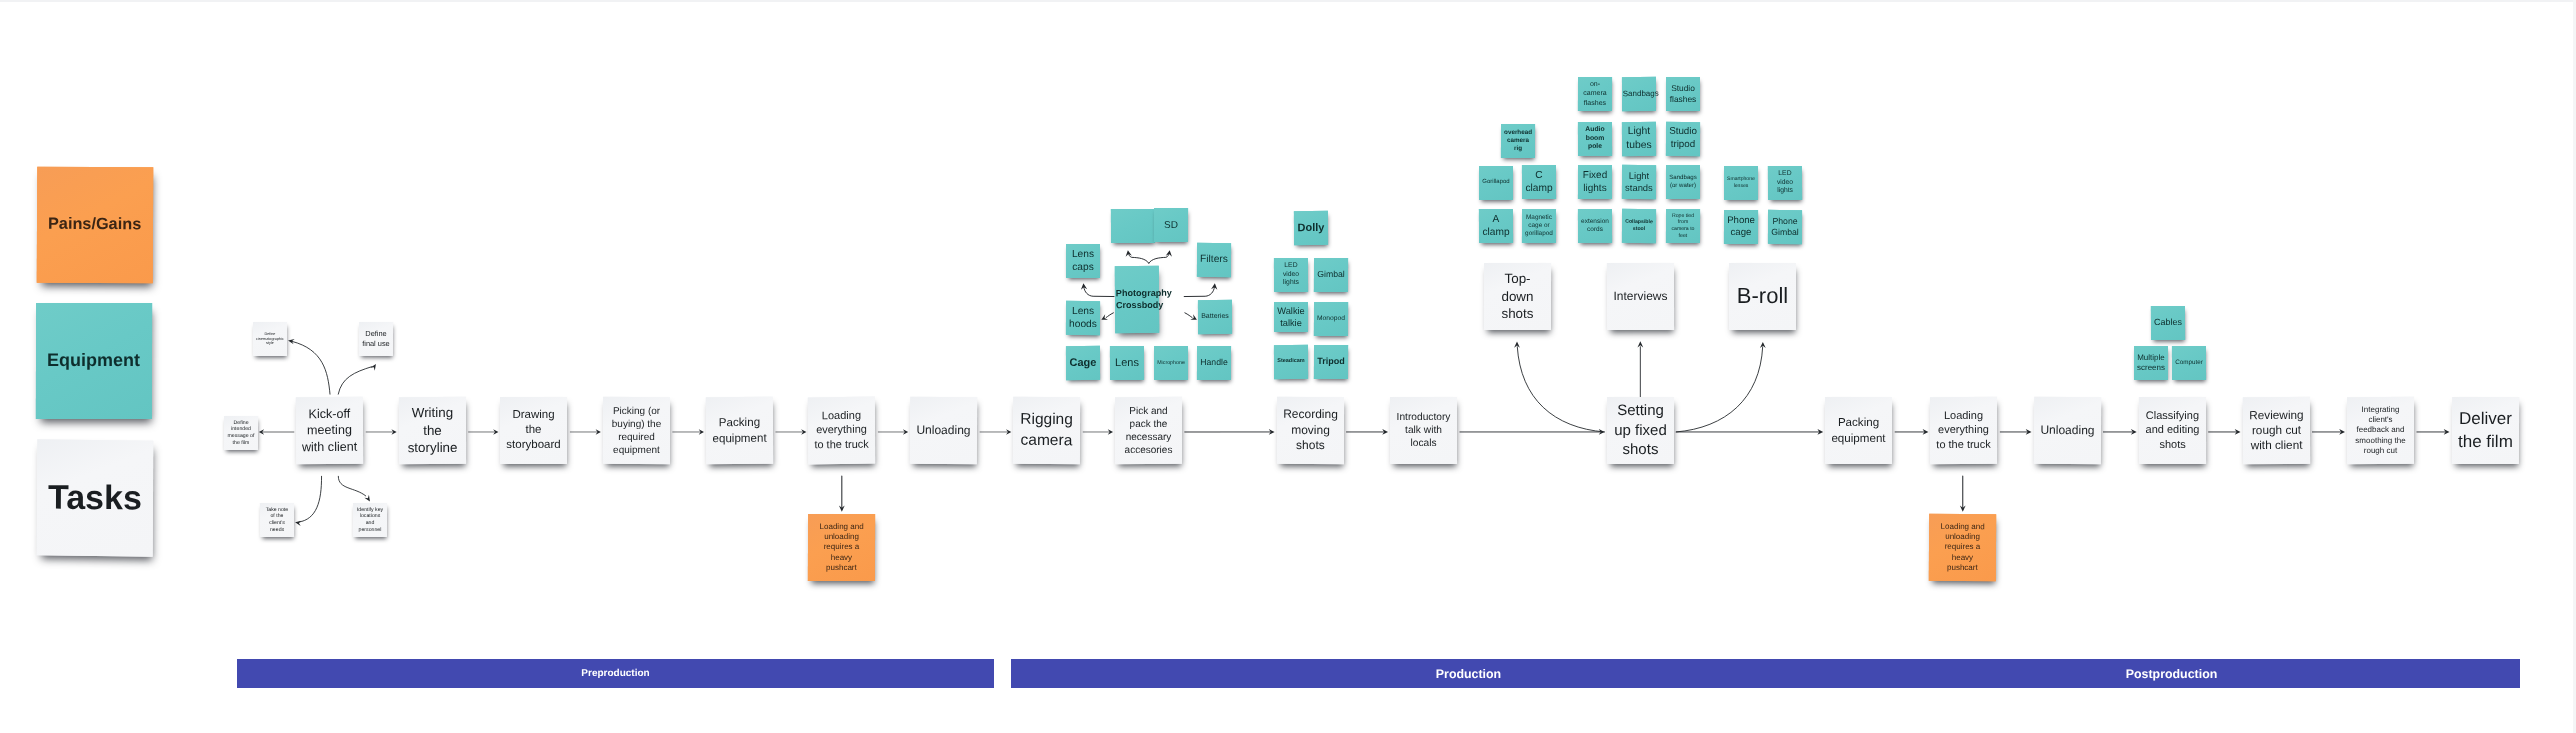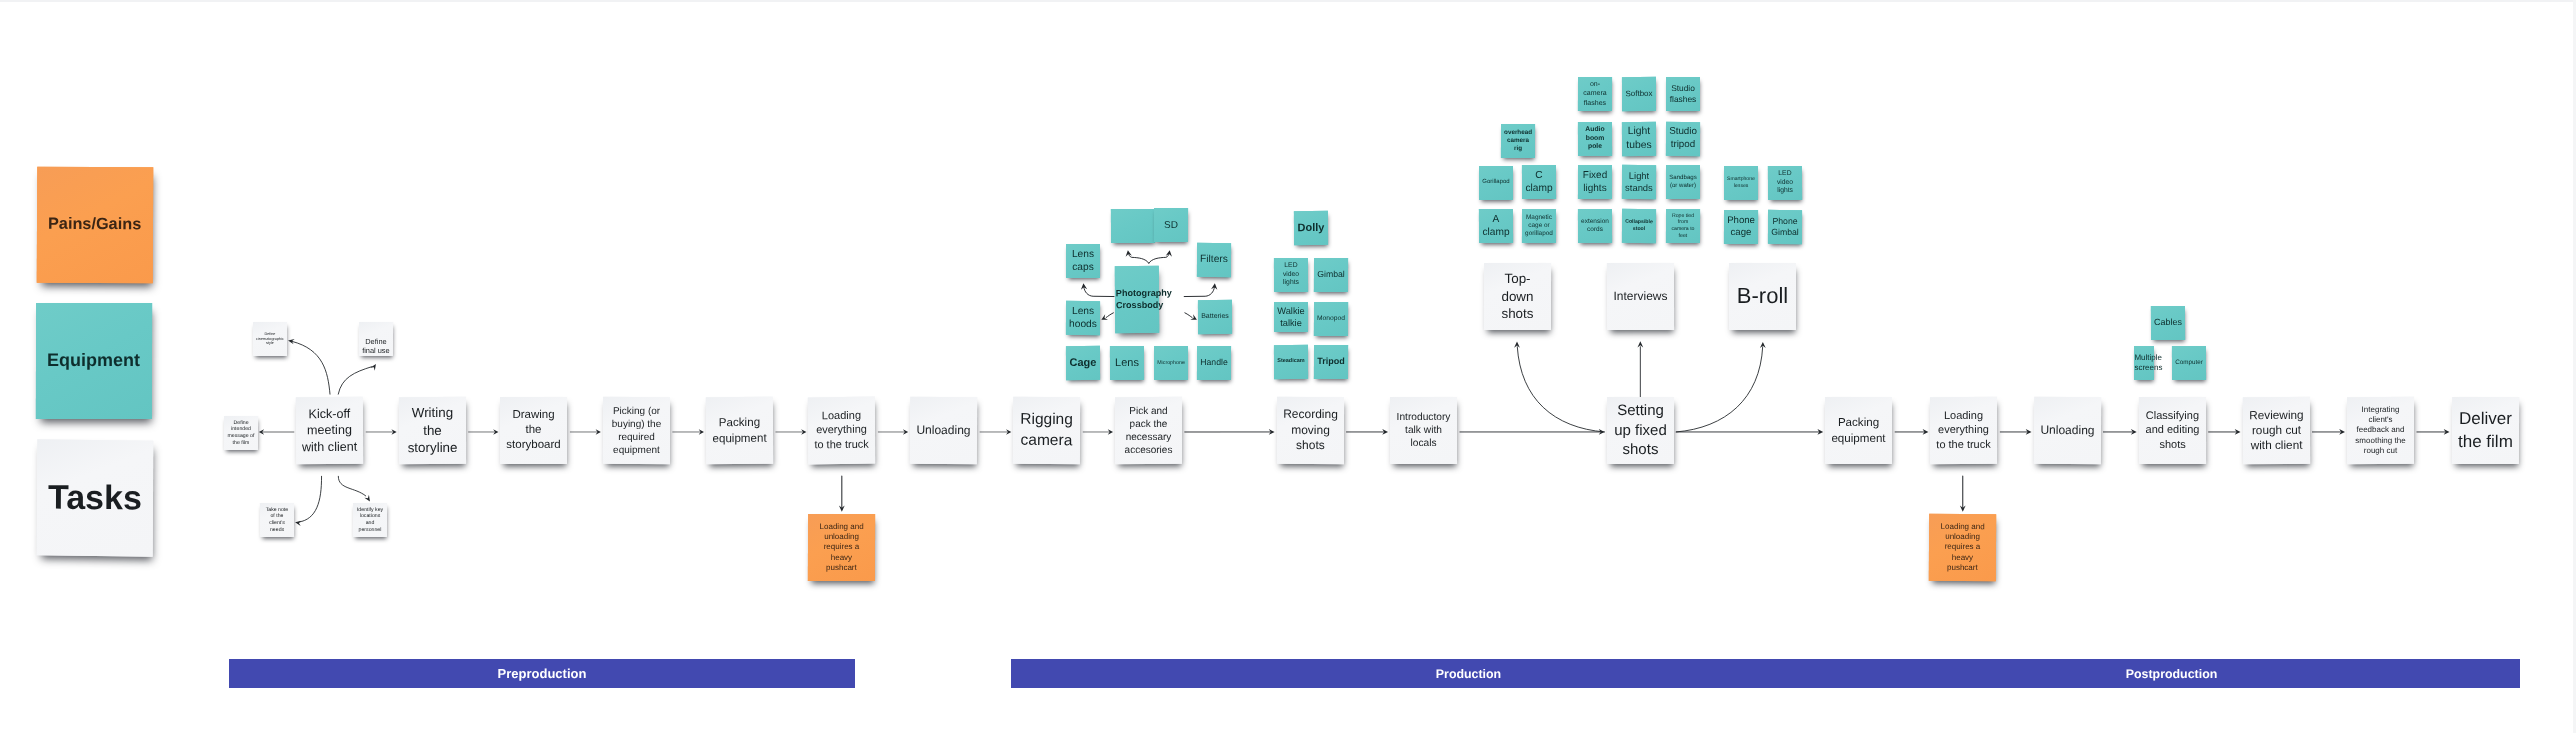--- a/index.html
+++ b/index.html
@@ -288,21 +288,21 @@
 unloading
 requires a
 heavy
 pushcart</span>
       </div>
       <div class="note grey shadow-sm" style="left: 253px; top: 322px; width: 34px; height: 34px; font-size: 3.8px; transform: rotate(-0.081deg) skewY(0.288deg);">
         <span>Define
 cinematographic
 style</span>
       </div>
-      <div class="note grey shadow-sm" style="left: 359px; top: 322px; width: 34px; height: 34px; font-size: 7.4px; transform: rotate(0.36deg) skewY(-0.024deg); align-items: flex-end;">
+      <div class="note grey shadow-sm" style="left: 359px; top: 322px; width: 34px; height: 34px; font-size: 7.4px; transform: rotate(0.36deg) skewY(-0.024deg);">
         <span>Define
 final use</span>
       </div>
       <div class="note grey shadow-sm" style="left: 224px; top: 416px; width: 34px; height: 34px; font-size: 5.2px; transform: rotate(0.351deg) skewY(-0.128deg);">
         <span>Define
 intended
 message of
 the film</span>
       </div>
       <div class="note grey shadow-sm" style="left: 260px; top: 503px; width: 34px; height: 34px; font-size: 5.2px; transform: rotate(-0.342deg) skewY(0.208deg);">
@@ -409,21 +409,21 @@
         <span>Magnetic
 cage or
 gorillapod</span>
       </div>
       <div class="note teal shadow-sm" style="left: 1578px; top: 77px; width: 34px; height: 34px; font-size: 7px; transform: rotate(0.225deg) skewY(-0.136deg);">
         <span>on-
 camera
 flashes</span>
       </div>
       <div class="note teal shadow-sm" style="left: 1622px; top: 77px; width: 34px; height: 34px; font-size: 8px; transform: rotate(-0.144deg) skewY(-0.392deg);">
-        <span>Softbox</span>
+        <span>Sandbags</span>
       </div>
       <div class="note teal shadow-sm" style="left: 1666px; top: 77px; width: 34px; height: 34px; font-size: 8.4px; transform: rotate(0.072deg) skewY(0.112deg);">
         <span>Studio
 flashes</span>
       </div>
       <div class="note teal bold shadow-sm" style="left: 1578px; top: 122px; width: 34px; height: 34px; font-size: 6.8px; transform: rotate(-0.306deg) skewY(-0.024deg);">
         <span>Audio
 boom
 pole</span>
       </div>
@@ -474,30 +474,30 @@
         <span>Phone
 cage</span>
       </div>
       <div class="note teal shadow-sm" style="left: 1768px; top: 210px; width: 34px; height: 34px; font-size: 8.7px; transform: rotate(0.234deg) skewY(0.32deg);">
         <span>Phone
 Gimbal</span>
       </div>
       <div class="note teal shadow-sm" style="left: 2151px; top: 306px; width: 34px; height: 34px; font-size: 9px; transform: rotate(-0.441deg) skewY(0.328deg);">
         <span>Cables</span>
       </div>
-      <div class="note teal shadow-sm" style="left: 2134px; top: 346px; width: 20px; height: 34px; font-size: 8px; transform: rotate(0.054deg) skewY(-0.312deg);">
+      <div class="note teal shadow-sm" style="left: 2134px; top: 346px; width: 34px; height: 34px; font-size: 8px; transform: rotate(0.054deg) skewY(-0.312deg);">
         <span>Multiple
 screens</span>
       </div>
       <div class="note teal shadow-sm" style="left: 2172px; top: 346px; width: 34px; height: 34px; font-size: 6.3px; transform: rotate(-0.252deg) skewY(0.208deg);">
         <span>Computer</span>
       </div>
     </div>
   <div id="layer-phases">
-      <div class="phase-bar" style="left: 229px; top: 659px; width: 626px; height: 29px; font-size: 13px;">
+      <div class="phase-bar" style="left: 237px; top: 659px; width: 757px; height: 29px; font-size: 10px;">
         <span>Preproduction</span>
       </div>
       <div class="phase-bar" style="left: 1011px; top: 659px; width: 915px; height: 29px; font-size: 12.4px;">
         <span>Production</span>
       </div>
       <div class="phase-bar" style="left: 1823px; top: 659px; width: 697px; height: 29px; font-size: 12.4px;">
         <span>Postproduction</span>
       </div>
     </div>
 </div>

